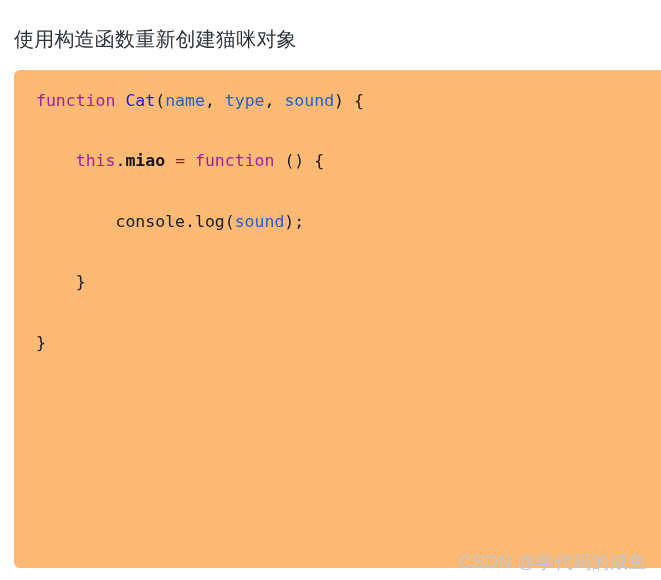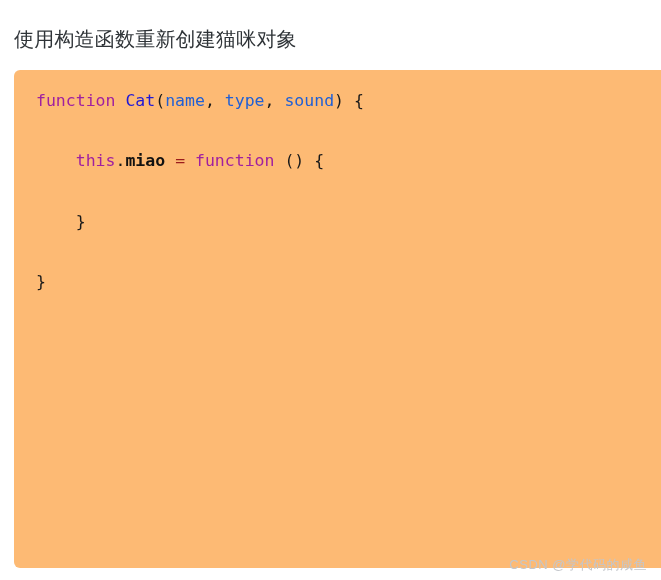--- a/index.html
+++ b/index.html
@@ -56,35 +56,36 @@
   .var  { color: #1f5fd6; }   
   .prop { color: #111111; font-weight: 600; }
   .op   { color: #9b1c1c; }   
   .plain{ color: #1a1a1a; }
   .punct{ color: #1a1a1a; }
 
   .watermark {
     position: absolute;
     right: 14px;
     bottom: 6px;
-    font-size: 13px;
+    font-size: 18px;
     color: #c3c6cb;
     font-family: "Liberation Sans", "DejaVu Sans", sans-serif;
     letter-spacing: 0.5px;
     white-space: nowrap;
   }
 </style>
 </head>
 <body>
 
 <h1 class="page-title">使用构造函数重新创建猫咪对象</h1>
 
 <div class="code-block">
   <pre class="code" id="code-content"><span class="ln"><span class="kw">function</span><span class="plain"> </span><span class="fn">Cat</span><span class="punct">(</span><span class="var">name</span><span class="punct">, </span><span class="var">type</span><span class="punct">, </span><span class="var">sound</span><span class="punct">) {</span></span>
 <span class="ln"><span class="plain">    </span><span class="kw">this</span><span class="punct">.</span><span class="prop">miao</span><span class="plain"> </span><span class="op">=</span><span class="plain"> </span><span class="kw">function</span><span class="punct"> () {</span></span>
+<span class="ln"><span class="plain">        console.log(</span><span class="var">sound</span><span class="punct">);</span></span>
 <span class="ln"><span class="punct">    }</span></span>
 <span class="ln"><span class="punct">}</span></span>
 <span class="ln"><span class="plain"></span>&nbsp;</span>
 
 
 
 
 
 </pre>
 </div>

